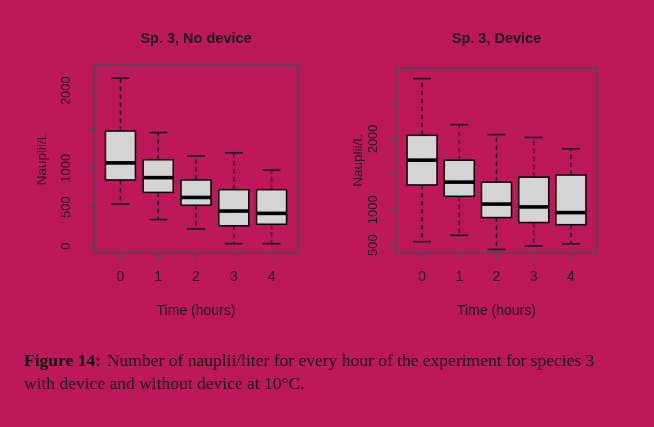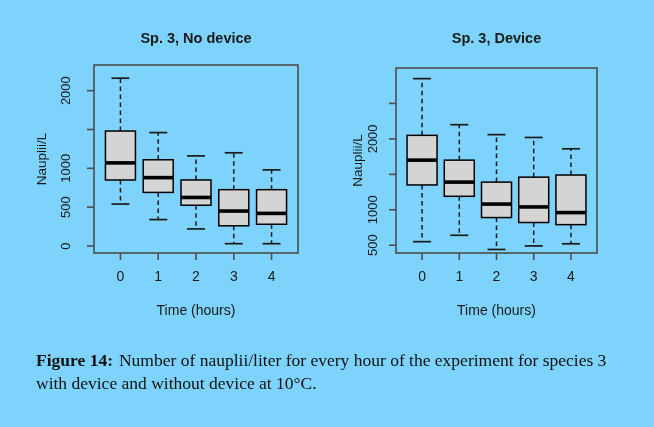--- a/index.html
+++ b/index.html
@@ -1,28 +1,28 @@
 <!DOCTYPE html>
 <html><head>
 <meta charset="utf-8">
 <style>
   html,body{margin:0;padding:0;background:#fff;}
   .figure{
     position:relative;
     width:654px;height:427px;
-    background:#7dd3fc;
+    background:#be185d;
     font-family:"Liberation Sans",sans-serif;
     overflow:hidden;
   }
   .chart{position:absolute;top:0;}
   #chart0{left:0;}
   #chart1{left:327px;}
   .caption{
     position:absolute;
-    left:36px;top:349px;
+    left:24px;top:349px;
     width:602px;
     margin:0;
     font-family:"Liberation Serif",serif;
     font-size:17.5px;
     line-height:22.5px;
     color:#111;
   }
   .caption b{margin-right:6px;}
 </style>
 </head>

